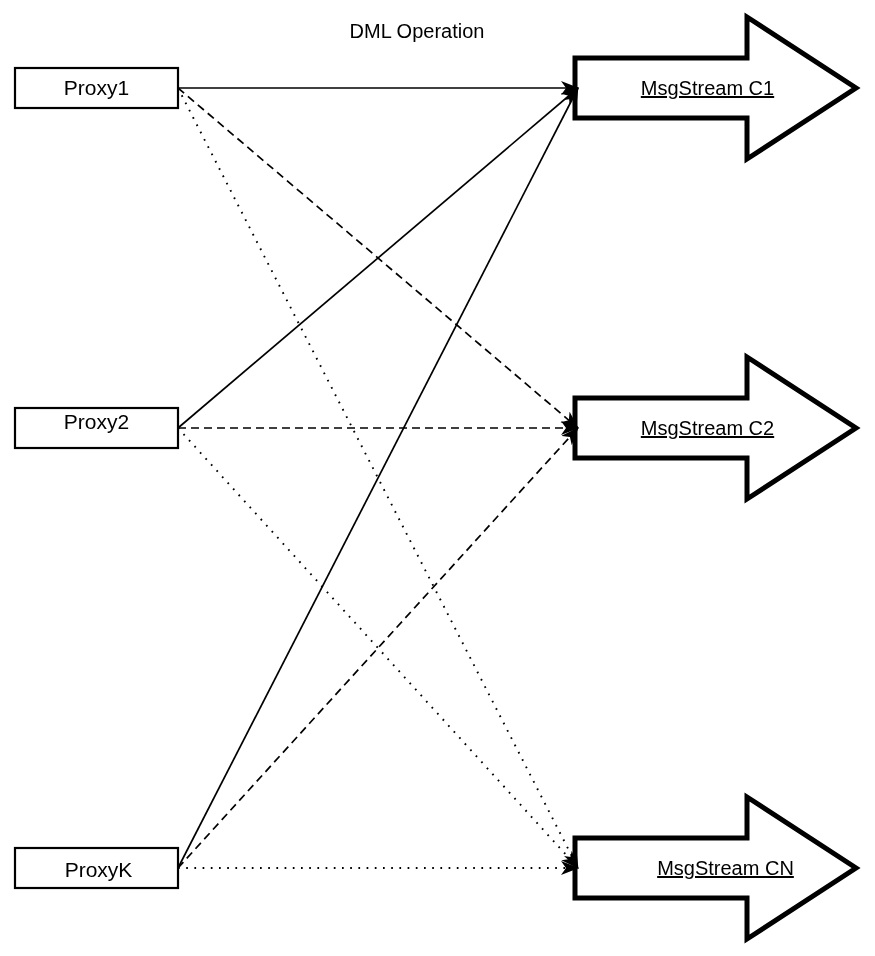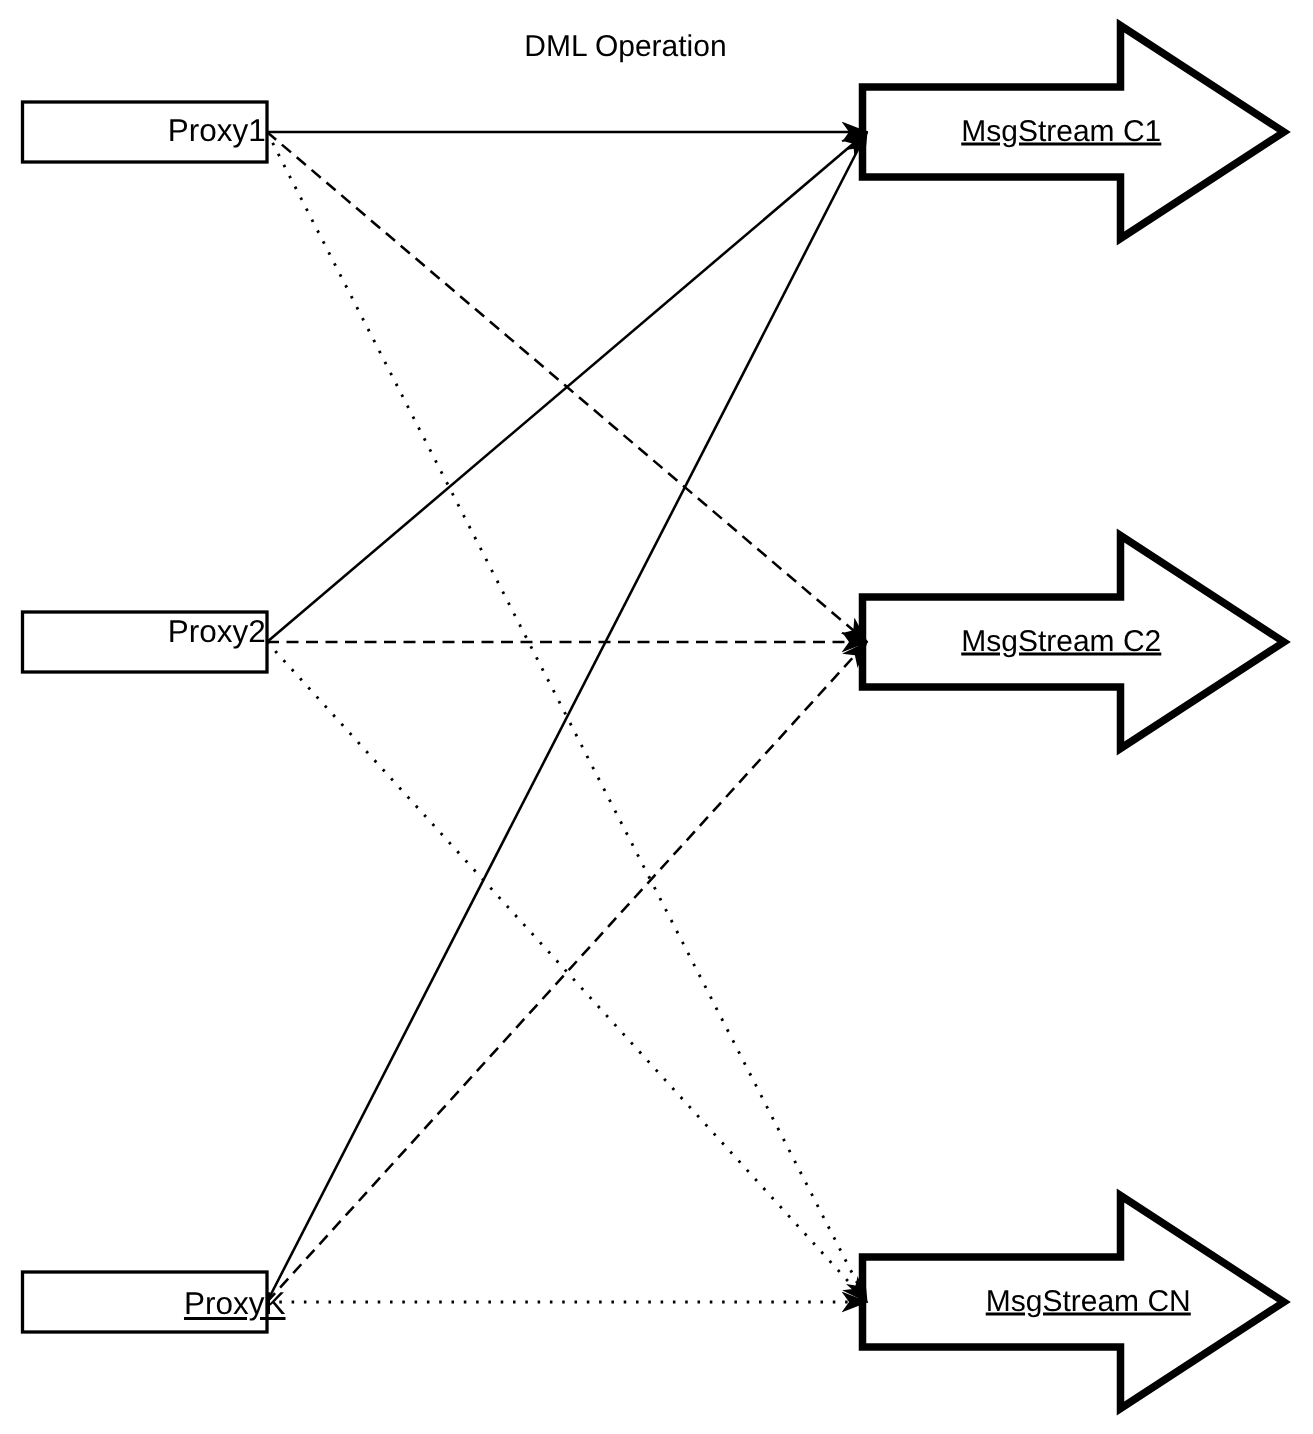--- a/index.html
+++ b/index.html
@@ -40,21 +40,21 @@
   }
   .label {
     position: absolute;
     display: flex;
     align-items: center;
     justify-content: center;
     color: var(--ink, #000);
     white-space: nowrap;
     pointer-events: none;
   }
-  .proxy-label  { font-size: 21px; padding-left: 48px; }
+  .proxy-label  { font-size: 21px; }
   .stream-label { font-size: 20px; text-decoration: underline; }
   .title-block {
     position: absolute;
     left: 267px;
     top: 20px;
     width: 300px;
     text-align: center;
     font-size: 20px;
     line-height: 23px;
     color: var(--ink, #000);
@@ -87,18 +87,18 @@
       <rect x="15" y="408" width="163" height="40" class="proxy-shape"></rect>
       <rect x="15" y="848" width="163" height="40" class="proxy-shape"></rect>
     </svg>
 
   <div id="labels">
     <div class="title-block">
       <div>DML Operation</div>
     </div>
   <div class="label proxy-label" style="left: 15px; top: 68px; width: 163px; height: 40px;">Proxy1</div>
       <div class="label proxy-label" style="left: 15px; top: 408px; width: 163px; height: 28px;">Proxy2</div>
-      <div class="label proxy-label" style="left: 27px; top: 848px; width: 163px; height: 43px; text-decoration: underline;">ProxyK</div>
+      <div class="label proxy-label" style="left: 17px; top: 848px; width: 163px; height: 43px;">ProxyK</div>
       <div class="label stream-label" style="left: 575px; top: 58px; width: 265px; height: 60px;">MsgStream C1</div>
       <div class="label stream-label" style="left: 575px; top: 398px; width: 265px; height: 60px;">MsgStream C2</div>
       <div class="label stream-label" style="left: 593px; top: 838px; width: 265px; height: 60px;">MsgStream CN</div>
     </div>
 </div>
 
 </body></html>

